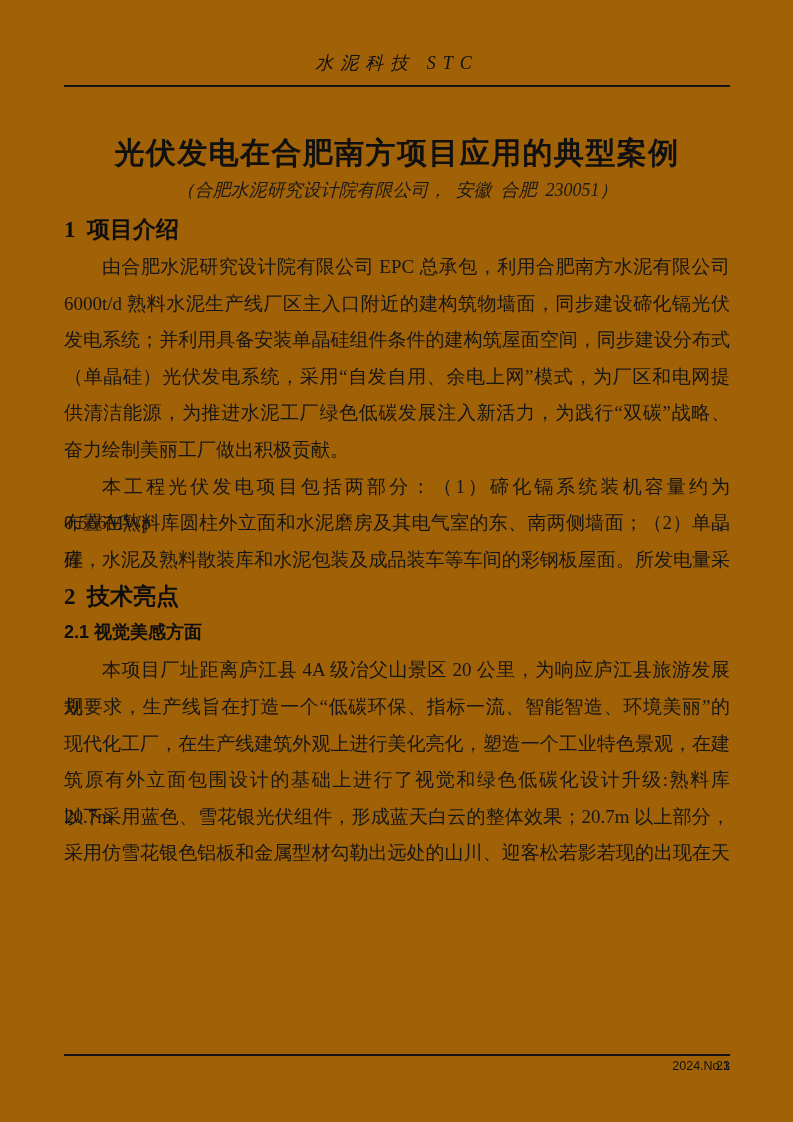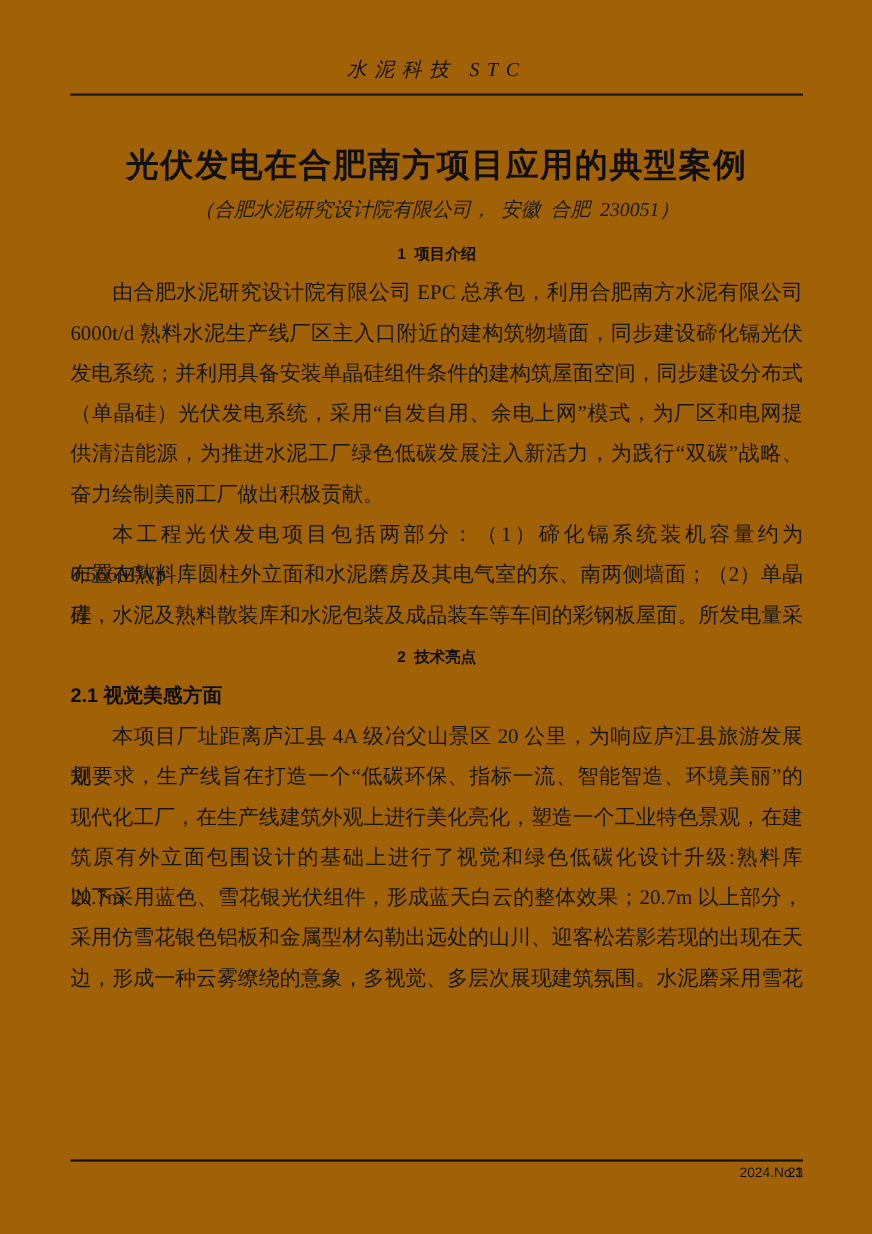--- a/index.html
+++ b/index.html
@@ -30,21 +30,21 @@
   .header-rule {
     margin-top: 11px;
     border-top: 2px solid #161616;
     height: 0;
   }
 
   .article-title {
     margin-top: 46px;
     line-height: 40px;
     text-align: center;
-    font-family: Liberation Mono, monospace;
+    font-family: Liberation Serif, serif;
     font-weight: bold;
     font-size: 30px;
     letter-spacing: 1.4px;
     color: #101010;
     white-space: pre-wrap;
   }
 
   .authors {
     margin-top: 21px;
     line-height: 22px;
@@ -57,27 +57,26 @@
   .affiliation {
     margin-top: 5px;
     line-height: 25px;
     text-align: center;
     font-style: italic;
     font-size: 18px;
     white-space: pre;
   }
 
   .h-sec {
-    font-family: Liberation Sans, sans-serif;
+    font-family: Liberation Serif, serif;
     font-weight: bold;
-    font-size: 14px;
+    font-size: 23px;
     line-height: 28px;
     color: #0d0d0d;
     white-space: pre;
-    text-align: center;
   }
   .h-sec.first { margin-top: 13px; }
   .h-sec.second { margin-top: 5px; }
   .h-sub {
     margin-top: 8px;
     font-family: Liberation Sans, sans-serif;
     font-weight: bold;
     font-size: 18px;
     line-height: 26px;
     color: #0d0d0d;
@@ -147,21 +146,20 @@
     <div class="h-sec second">2  技术亮点</div>
     <div class="h-sub">2.1 视觉美感方面</div>
 
     <div class="para p-third">
       <div class="bline indent fill">本项目厂址距离庐江县 4A 级冶父山景区 20 公里，为响应庐江县旅游发展规</div>
       <div class="bline fill">划要求，生产线旨在打造一个“低碳环保、指标一流、智能智造、环境美丽”的</div>
       <div class="bline fill">现代化工厂，在生产线建筑外观上进行美化亮化，塑造一个工业特色景观，在建</div>
       <div class="bline fill">筑原有外立面包围设计的基础上进行了视觉和绿色低碳化设计升级:熟料库 20.7m</div>
       <div class="bline fill">以下采用蓝色、雪花银光伏组件，形成蓝天白云的整体效果；20.7m 以上部分，</div>
       <div class="bline fill">采用仿雪花银色铝板和金属型材勾勒出远处的山川、迎客松若影若现的出现在天</div>
-      <div class="bline fill">边，形成一种云雾缭绕的意象，多视觉、多层次展现建筑氛围。水泥磨采用雪花</div>
     </div>
 
   </div>
 
   <div class="footer">
     <div class="footer-rule"></div>
     <div class="footer-row">
       <div class="page-number">23</div>
       <div class="issue-number">2024.No.1</div>
     </div>

